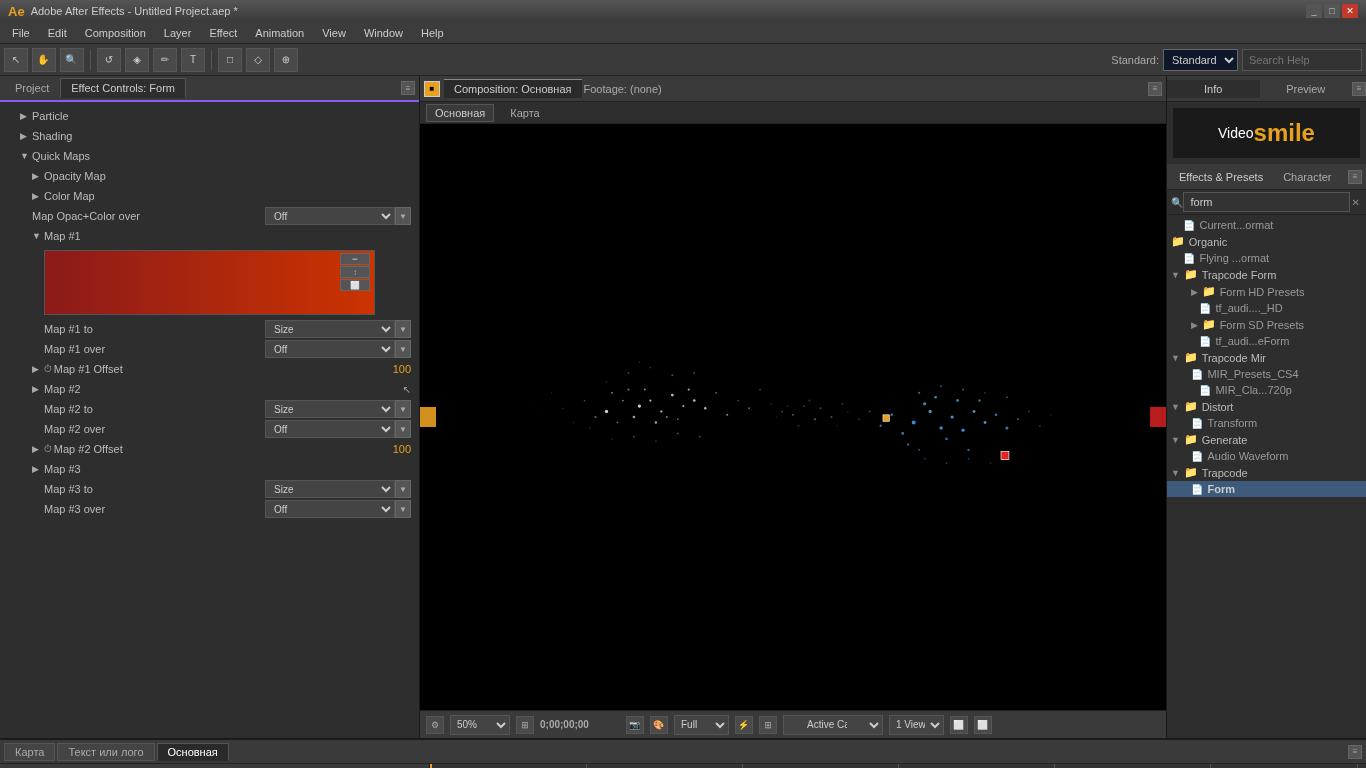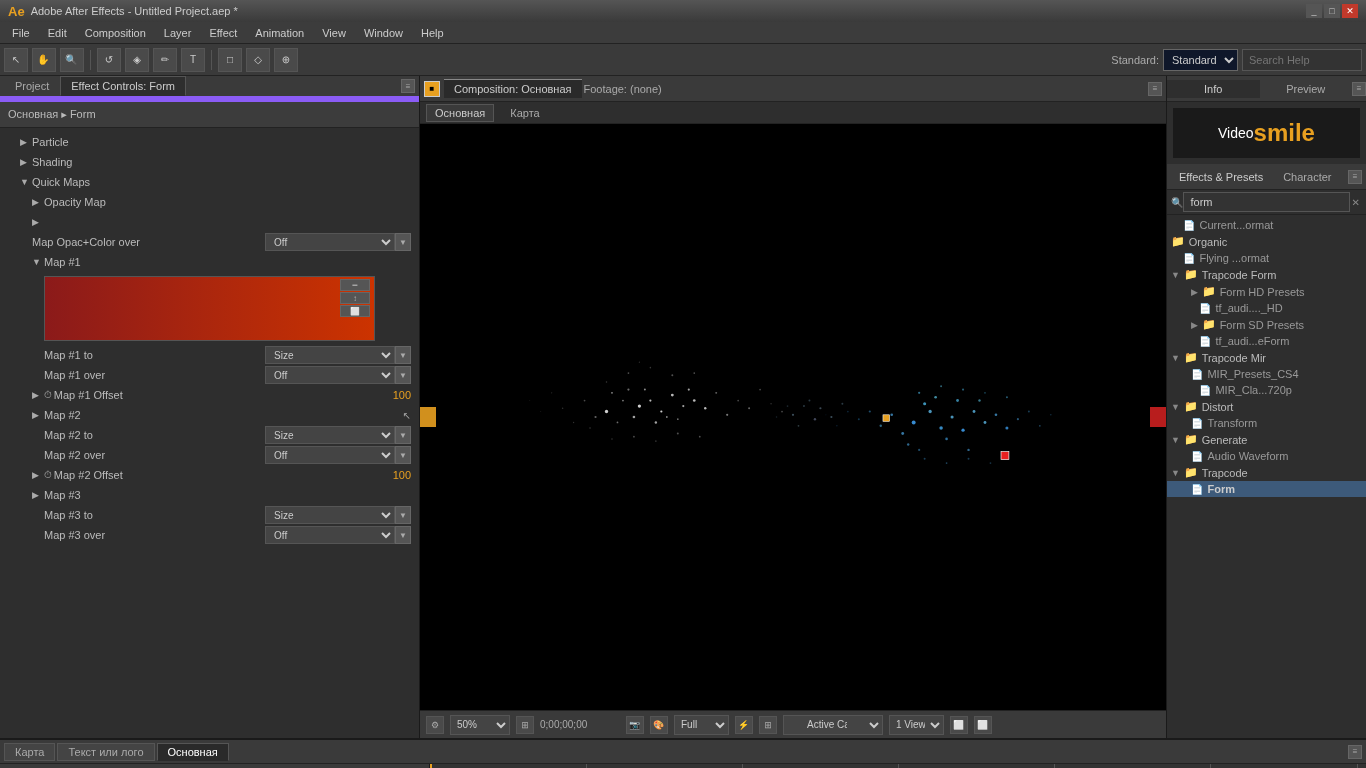--- a/index.html
+++ b/index.html
@@ -24,21 +24,21 @@
     .workspace-area { margin-left: auto; display: flex; align-items: center; gap: 4px; }
     .workspace-label { color: #aaa; font-size: 11px; }
     .workspace-select { background: #0f172a; border: 1px solid #666; color: #ccc; padding: 2px 4px; font-size: 11px; height: 22px; }
     .search-box { background: #333; border: 1px solid #555; color: #ccc; padding: 2px 6px; font-size: 11px; height: 22px; width: 120px; }
 
     
     #main-layout { display: flex; height: calc(768px - 22px - 22px - 32px - 30px); }
 
     
     #left-panel { width: 420px; background: #2e2e2e; border-right: 1px solid #1a1a1a; display: flex; flex-direction: column; }
-    #left-panel-tabs { height: 26px; background: #3a3a3a; display: flex; align-items: center; padding: 0 4px; border-bottom: 6px solid #8b5cf6; }
+    #left-panel-tabs { height: 26px; background: #3a3a3a; display: flex; align-items: center; padding: 0 4px; border-bottom: 2px solid #8b5cf6; }
     .panel-tab { padding: 3px 10px; font-size: 11px; cursor: pointer; color: #aaa; border: 1px solid transparent; }
     .panel-tab.active { background: #2e2e2e; color: #ccc; border-color: #555; border-bottom-color: #2e2e2e; }
     #effect-controls-header { height: 26px; background: #3c3c3c; display: flex; align-items: center; padding: 0 8px; border-bottom: 1px solid #222; font-size: 11px; color: #bbb; }
     #effect-controls-content { flex: 1; overflow-y: auto; padding: 4px 0; }
     .ec-row { display: flex; align-items: center; height: 20px; padding: 0 8px; cursor: pointer; }
     .ec-indent1 { padding-left: 20px; }
     .ec-indent2 { padding-left: 32px; }
     .ec-indent3 { padding-left: 44px; }
     .ec-arrow { width: 10px; color: #aaa; font-size: 9px; margin-right: 2px; }
     .ec-label { color: #bbb; flex: 1; font-size: 11px; }
@@ -57,21 +57,21 @@
     .comp-tab { padding: 3px 10px; font-size: 11px; cursor: pointer; color: #aaa; }
     .comp-tab.active { background: #2a2a2a; color: #ccc; border-top: 1px solid #888; }
     #comp-viewer { flex: 1; background: #000; position: relative; overflow: hidden; }
 
     #comp-footer { height: 28px; background: #3a3a3a; display: flex; align-items: center; padding: 0 6px; gap: 6px; border-top: 1px solid #222; font-size: 10px; color: #aaa; }
     .zoom-select { background: #444; border: 1px solid #555; color: #ccc; font-size: 10px; padding: 1px 2px; height: 20px; width: 60px; }
     .res-select { background: #444; border: 1px solid #555; color: #ccc; font-size: 10px; padding: 1px 2px; height: 20px; width: 55px; }
     .cam-select { background: #444; border: 1px solid #555; color: #ccc; font-size: 10px; padding: 1px 19px; height: 20px; width: 100px; }
     .view-select { background: #444; border: 1px solid #555; color: #ccc; font-size: 10px; padding: 1px 2px; height: 20px; width: 55px; }
     .footer-icon { width: 18px; height: 18px; background: #4a4a4a; border: 1px solid #555; display: flex; align-items: center; justify-content: center; cursor: pointer; font-size: 9px; color: #aaa; }
-    .timestamp { color: #aaa; font-size: 10px; min-width: 80px; }
+    .timestamp { color: #aaa; font-size: 10px; min-width: 80px; font-weight: bold; }
 
     
     #right-panel { width: 200px; background: #2e2e2e; border-left: 1px solid #1a1a1a; display: flex; flex-direction: column; }
     #right-panel-tabs { height: 26px; background: #3a3a3a; display: flex; align-items: center; border-bottom: 1px solid #222; }
     .rp-tab { padding: 3px 10px; font-size: 11px; cursor: pointer; color: #aaa; flex: 1; text-align: center; }
     .rp-tab.active { background: #2e2e2e; color: #ccc; }
     #info-panel { padding: 6px; }
     #info-logo { background: #1a1a1a; height: 50px; display: flex; align-items: center; justify-content: center; overflow: hidden; }
     .logo-smile { font-size: 24px; font-weight: bold; color: #e8a020; }
     .logo-video { color: #fff; font-size: 14px; }
@@ -167,23 +167,20 @@
 </div>
 
 <div id="main-layout">
 
   <div id="left-panel">
     <div id="left-panel-tabs">
       <div class="panel-tab">Project</div>
       <div class="panel-tab active">Effect Controls: Form</div>
       <div class="panel-header-btn">≡</div>
     </div>
-    <div id="effect-controls-header">
-      <span>Основная ▸ Form</span>
-    </div>
     <div id="effect-controls-content">
 
       <div class="ec-row ec-indent1">
         <span class="ec-arrow">▶</span>
         <span class="ec-label">Particle</span>
       </div>
 
       <div class="ec-row ec-indent1">
         <span class="ec-arrow">▶</span>
         <span class="ec-label">Shading</span>
@@ -194,20 +191,21 @@
         <span class="ec-label">Quick Maps</span>
       </div>
 
       <div class="ec-row ec-indent2">
         <span class="ec-arrow">▶</span>
         <span class="ec-label">Opacity Map</span>
       </div>
 
       <div class="ec-row ec-indent2">
         <span class="ec-arrow">▶</span>
+        <span class="ec-label">Color Map</span>
       </div>
 
       <div class="ec-row ec-indent2">
         <span class="ec-label">Map Opac+Color over</span>
         <div class="ec-dropdown">
           <select class="ec-select">
             <option>Off</option>
           </select>
           <div class="ec-select-arrow">▼</div>
         </div>

